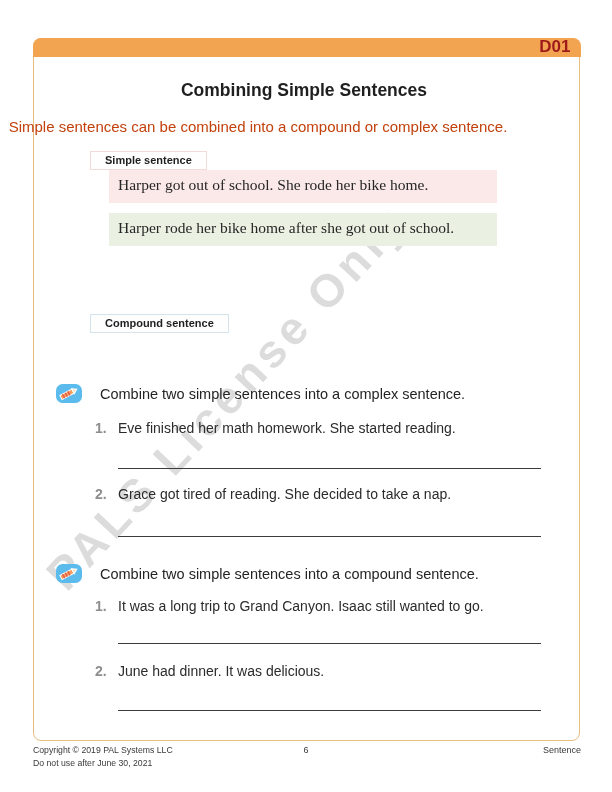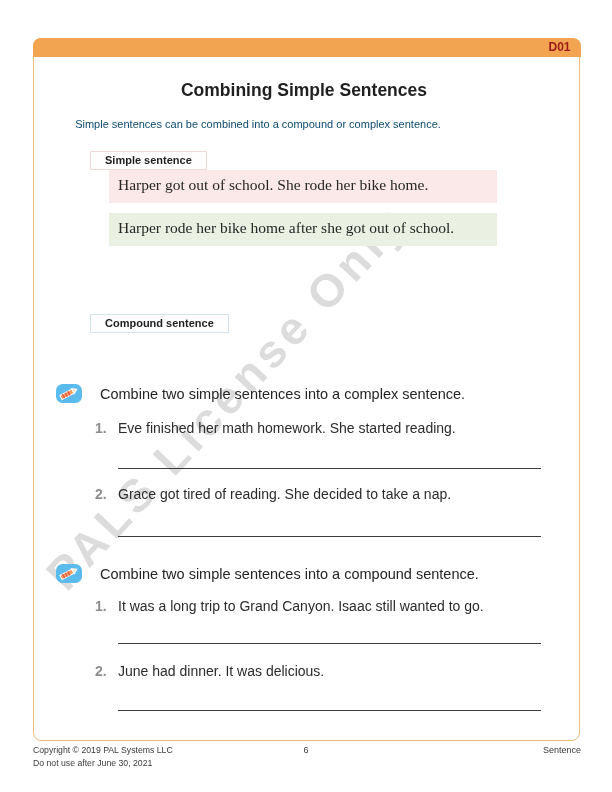--- a/index.html
+++ b/index.html
@@ -15,39 +15,39 @@
   .page-frame {
     position:absolute; left:33px; top:38px; width:547px; height:703px;
     border:1.5px solid #E7BE7E; border-radius:8px;
     box-sizing:border-box; background:transparent; z-index:1;
   }
   .header-bar {
     position:absolute; left:-1.5px; top:-1.5px; right:-1.5px; height:19px;
     background:#F2A450; border-radius:8px 8px 0 0;
     display:flex; align-items:center; justify-content:flex-end;
     padding-right:10px; box-sizing:border-box;
-    font-size:12px; font-weight:bold; color:#9E1B1B;
+    font-size:17px; font-weight:bold; color:#9E1B1B;
   }
   
   .watermark {
     position:absolute; left:55px; top:555px;
     transform:rotate(-47deg); transform-origin:0 50%;
     font-size:46px; font-weight:bold; letter-spacing:5px;
     color:rgba(145,145,145,0.32); white-space:nowrap;
     z-index:0; pointer-events:none;
   }
   
   .title {
     position:absolute; left:0; top:80px; width:608px;
     text-align:center; font-size:17.5px; font-weight:bold; color:#1f1f1f;
     z-index:2;
   }
   .intro {
     position:absolute; left:0; top:118px; width:516px;
-    text-align:center; font-size:11px; color:#0c4a6e; z-index:2;
+    text-align:center; font-size:15px; color:#c2410c; z-index:2;
   }
   
   .example { position:absolute; left:90px; width:407px; z-index:2; }
   .example-label {
     display:inline-block; padding:2px 14px 3px;
     font-size:11px; font-weight:bold; color:#1f1f1f;
     background:#FFFEFE; border:1px solid #EEE0E0;
   }
   .ex-simple   .example-label { border-color:#F2DADA; }
   .ex-complex  .example-label { border-color:#DCE8CF; }

